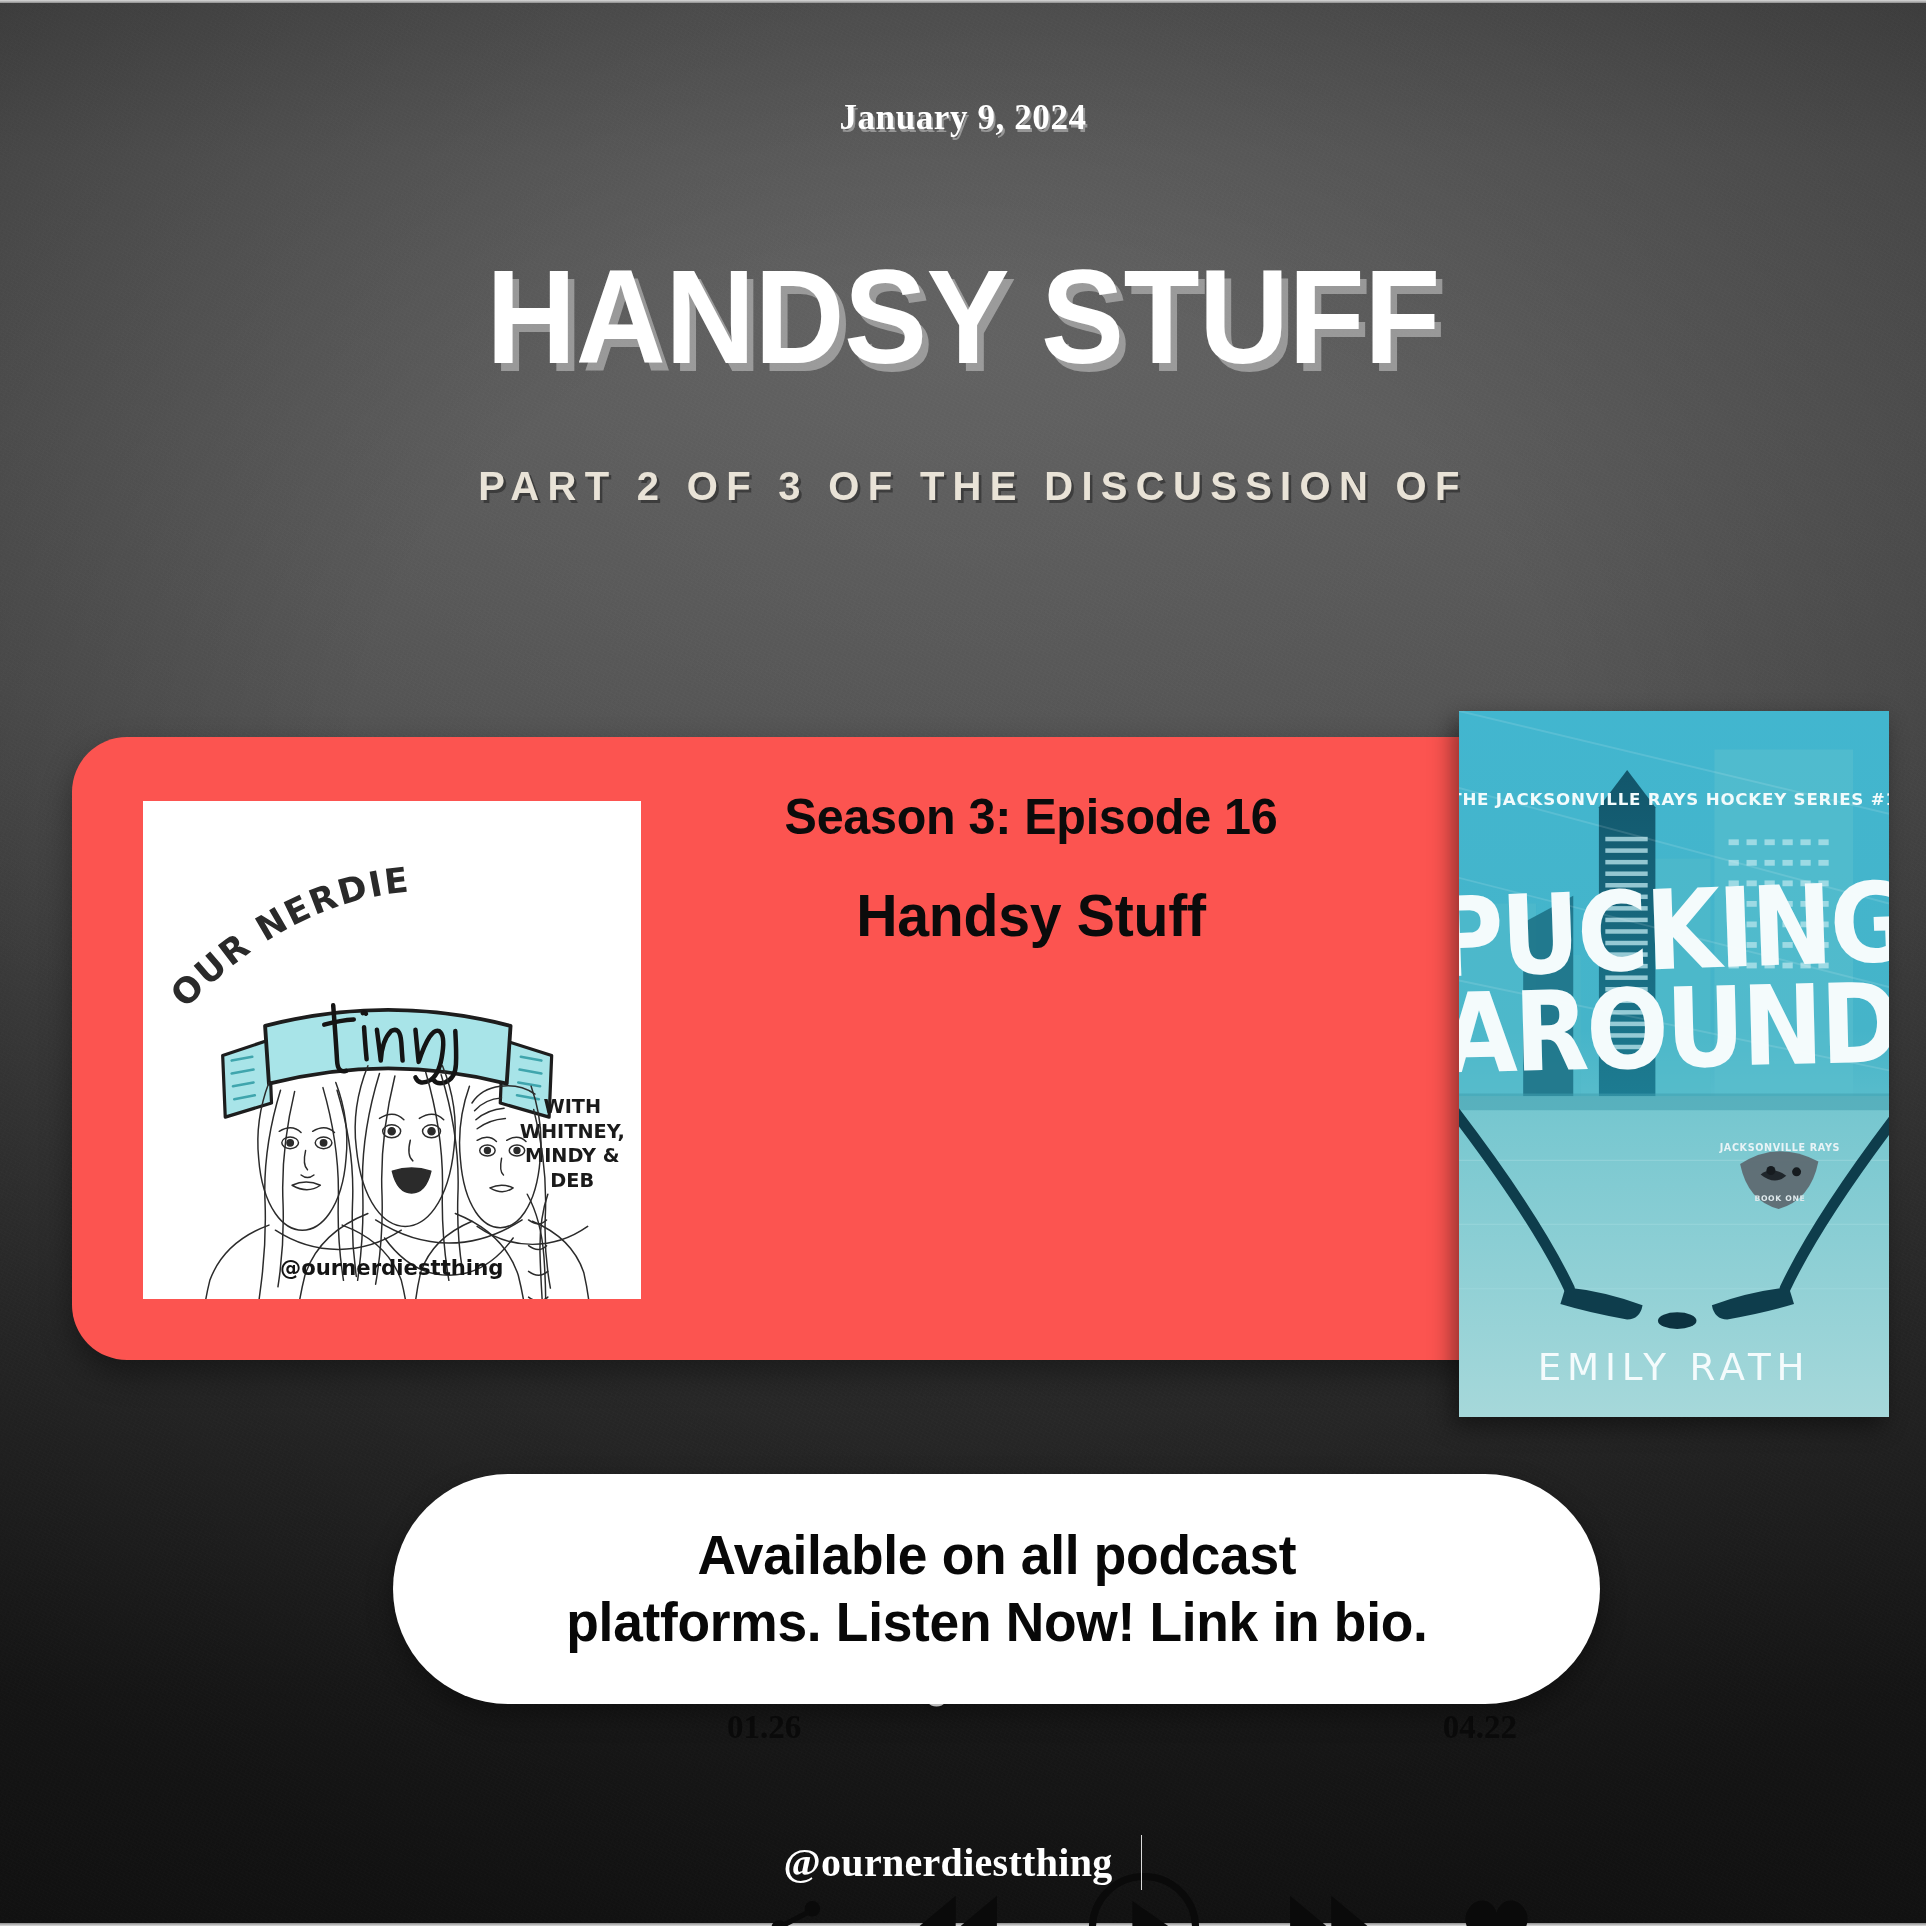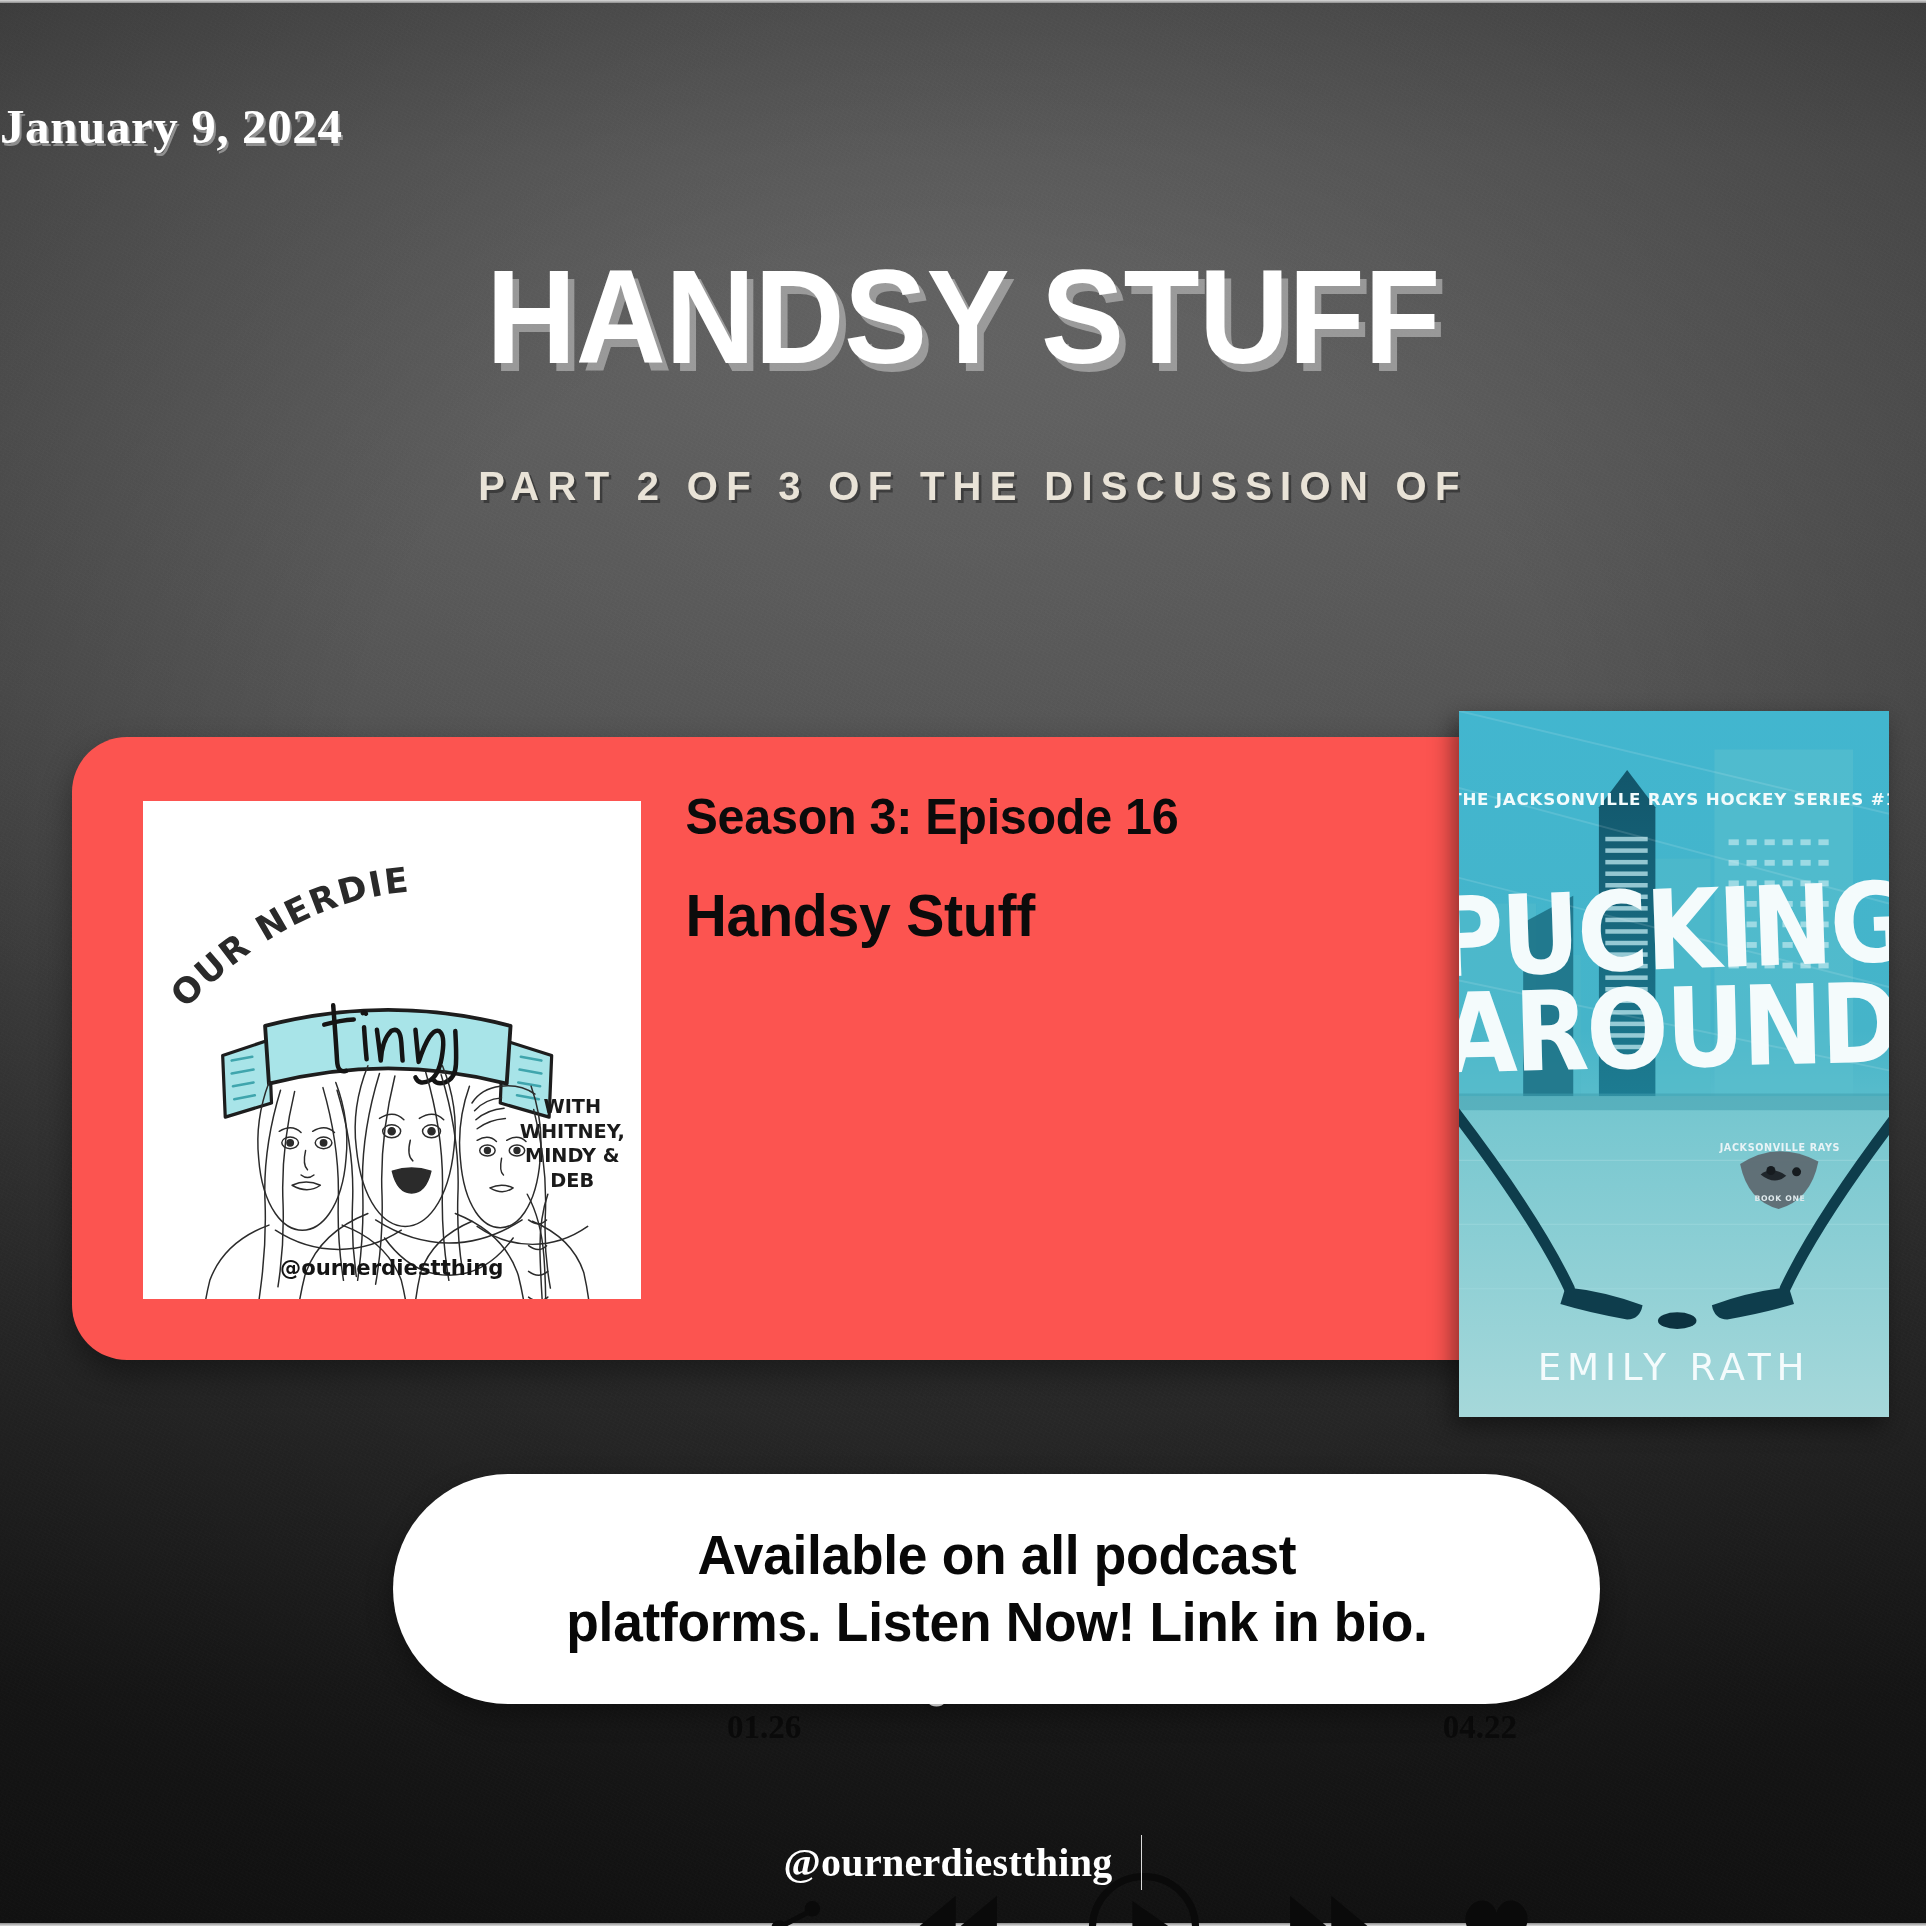--- a/index.html
+++ b/index.html
@@ -54,23 +54,24 @@
   .edge-bottom {
     position: absolute; left:0; right:0; bottom:0; height:3.2px;
     background: linear-gradient(180deg,#8e8e8e,#d9d9d9);
     pointer-events:none;
   }
 
   
   .date {
     position: absolute;
     top: 98px; left: 0; width: 100%;
+    text-align: center;
     font-family: "Liberation Serif", serif;
     font-weight: bold;
-    font-size: 49px;
+    font-size: 35px;
     letter-spacing: 0.6px;
     color: #ffffff;
     text-shadow: 1.9px 2.6px 0 rgba(200,200,200,0.55);
   }
   .main-title {
     position: absolute;
     top: 250px; left: 0; width: 100%;
     text-align: center;
     font-size: 134px;
     font-weight: bold;
@@ -112,24 +113,24 @@
     top: 64px;
     width: 498px;
     height: 498px;
     background: #ffffff;
     overflow: hidden;
   }
   .cover-art svg { display:block; width:100%; height:100%; }
 
   .ep-meta {
     position: absolute;
-    left: 602px;
+    left: 574px;
     top: 51px;
     width: 770px;
-    text-align: left;
+    text-align: center;
   }
   .season-line {
     font-size: 50px;
     font-weight: bold;
     color: #0b0b0b;
     letter-spacing: -0.3px;
     transform: scaleX(0.97);
   }
   .episode-title {
     margin-top: 36px;

